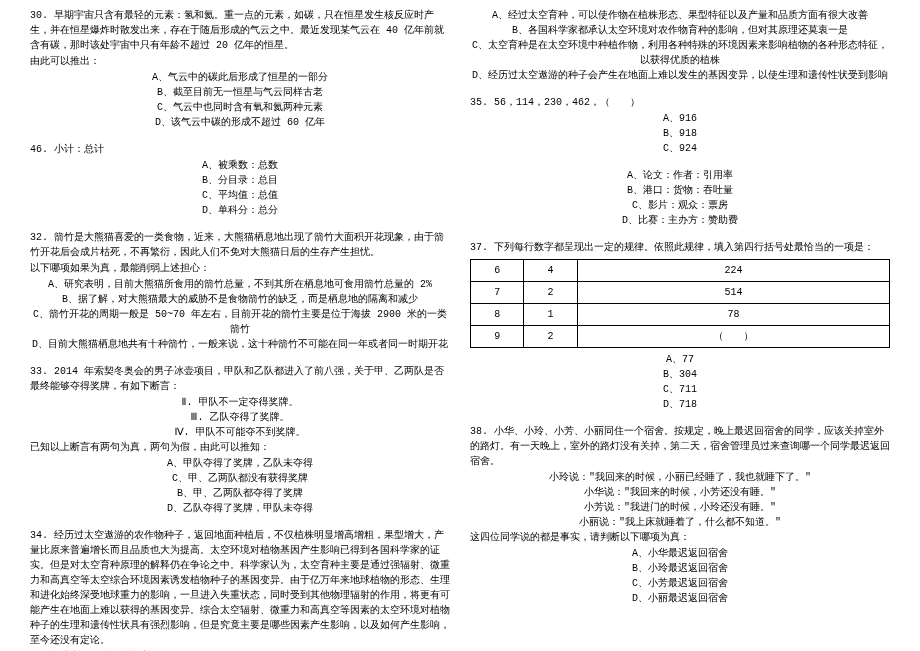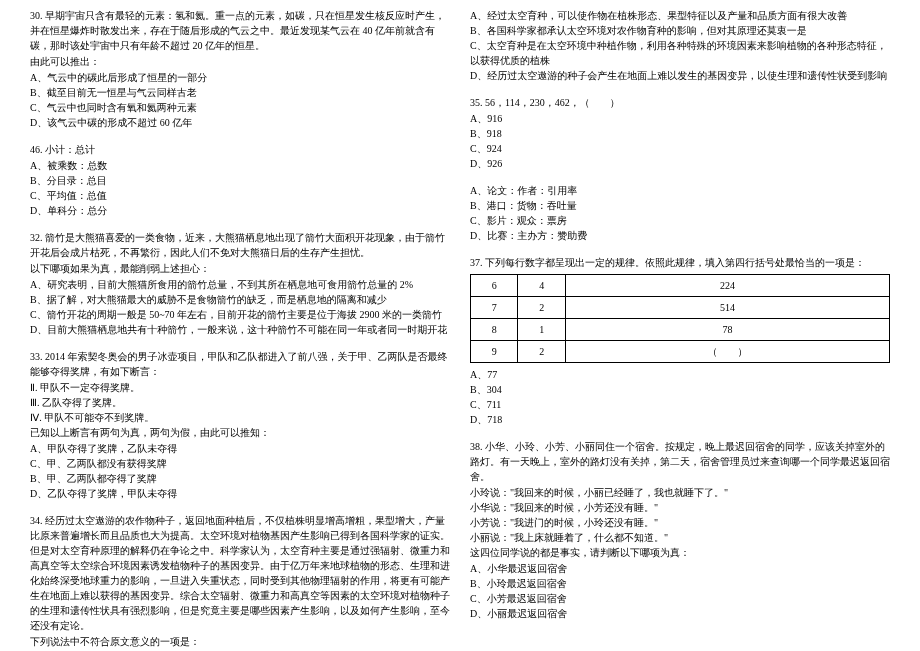--- a/index.html
+++ b/index.html
@@ -12,23 +12,23 @@
     line-height: 1.5;
     color: #000;
     display: flex;
     flex-direction: row;
     padding: 8px 20px;
   }
   .col {
     flex: 1;
     padding: 0 10px;
   }
-  .q { margin-bottom: 12px; }
+  .q { margin-bottom: 12px; font-family: Liberation Mono, monospace; }
   .stem { margin-bottom: 1px; }
-  .opt { margin-bottom: 0px; }
+  .opt { margin-bottom: 0px; text-align: center; }
   table {
     border-collapse: collapse;
     width: 100%;
     margin: 4px 0;
   }
   td {
     border: 1px solid #000;
     text-align: center;
     padding: 3px 0;
     font-size: 10px;
@@ -91,21 +91,20 @@
     <div class="opt">B、各国科学家都承认太空环境对农作物育种的影响，但对其原理还莫衷一是</div>
     <div class="opt">C、太空育种是在太空环境中种植作物，利用各种特殊的环境因素来影响植物的各种形态特征，以获得优质的植株</div>
     <div class="opt">D、经历过太空遨游的种子会产生在地面上难以发生的基因变异，以使生理和遗传性状受到影响</div>
   </div>
 
   <div class="q">
     <div class="stem">35. 56，114，230，462，（　　）</div>
     <div class="opt">A、916</div>
     <div class="opt">B、918</div>
     <div class="opt">C、924</div>
-    <div class="opt">D、926</div>
   </div>
 
   <div class="q">
     <div class="opt">A、论文：作者：引用率</div>
     <div class="opt">B、港口：货物：吞吐量</div>
     <div class="opt">C、影片：观众：票房</div>
     <div class="opt">D、比赛：主办方：赞助费</div>
   </div>
 
   <div class="q">

